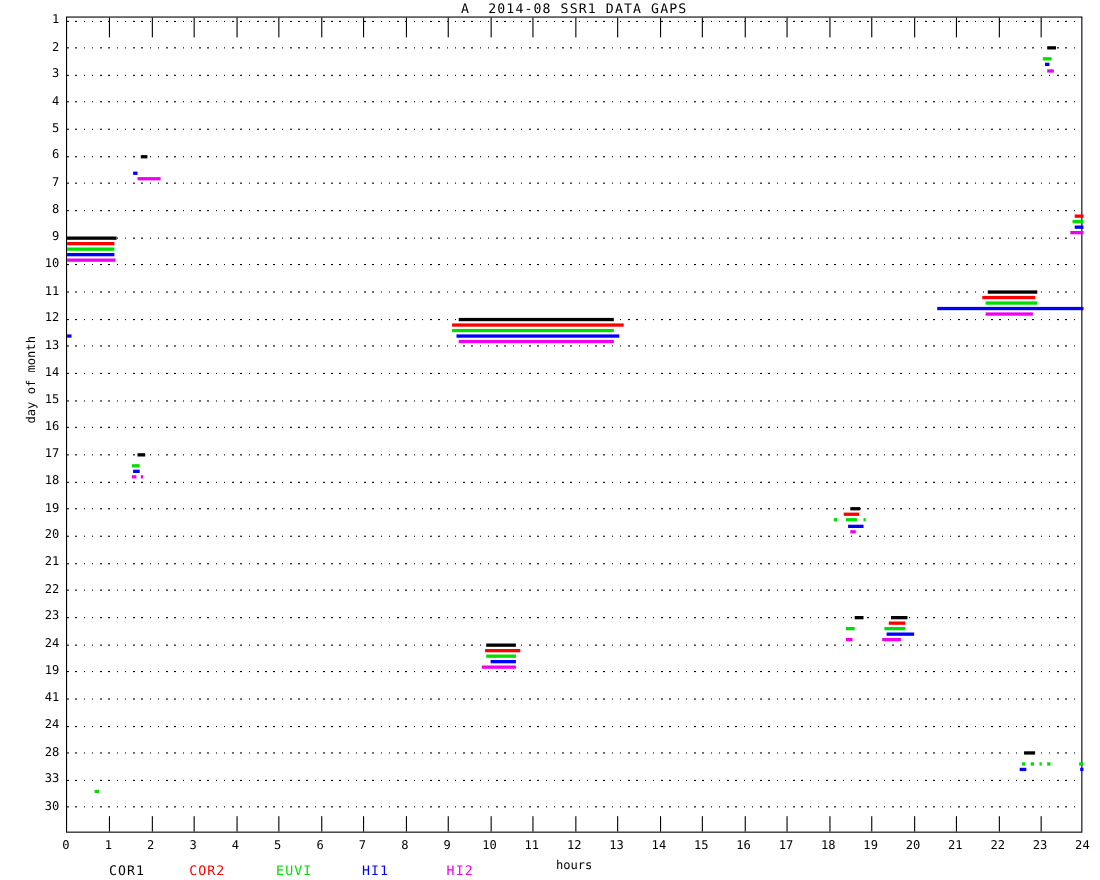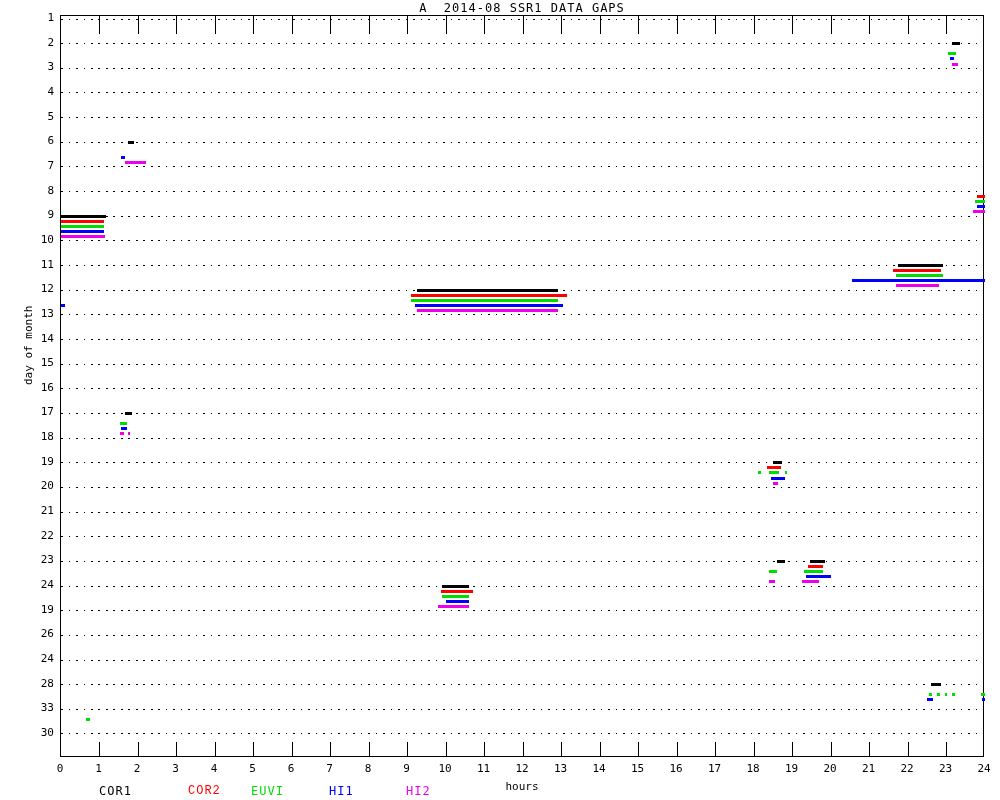--- a/index.html
+++ b/index.html
@@ -190,21 +190,21 @@
       <div class="ylab" style="top: 381.825px;">16</div>
       <div class="ylab" style="top: 406.48px;">17</div>
       <div class="ylab" style="top: 431.135px;">18</div>
       <div class="ylab" style="top: 455.79px;">19</div>
       <div class="ylab" style="top: 480.445px;">20</div>
       <div class="ylab" style="top: 505.1px;">21</div>
       <div class="ylab" style="top: 529.755px;">22</div>
       <div class="ylab" style="top: 554.41px;">23</div>
       <div class="ylab" style="top: 579.065px;">24</div>
       <div class="ylab" style="top: 603.72px;">19</div>
-      <div class="ylab" style="top: 628.375px;">26</div>
+      <div class="ylab" style="top: 628.375px;">41</div>
       <div class="ylab" style="top: 653.03px;">24</div>
       <div class="ylab" style="top: 677.685px;">28</div>
       <div class="ylab" style="top: 702.34px;">33</div>
       <div class="ylab" style="top: 726.995px;">30</div>
     </div>
   <div id="xticks">
       <div class="xlab" style="left: 60px;">0</div>
       <div class="xlab" style="left: 98.5px;">1</div>
       <div class="xlab" style="left: 137px;">2</div>
       <div class="xlab" style="left: 175.5px;">3</div>
@@ -228,18 +228,18 @@
       <div class="xlab" style="left: 868.5px;">21</div>
       <div class="xlab" style="left: 907px;">22</div>
       <div class="xlab" style="left: 945.5px;">23</div>
       <div class="xlab" style="left: 984px;">24</div>
     </div>
 
   <div class="xlabel">hours</div>
 
   <div class="legend" id="legend">
       <span style="left: 99px; color: rgb(0, 0, 0);">COR1</span>
-      <span style="left: 188px; color: rgb(255, 0, 0); font-family: Liberation Mono, monospace;">COR2</span>
+      <span style="left: 172px; color: rgb(255, 0, 0);">COR2</span>
       <span style="left: 251px; color: rgb(0, 221, 0);">EUVI</span>
       <span style="left: 329px; color: rgb(0, 0, 255);">HI1</span>
       <span style="left: 406px; color: rgb(238, 0, 238);">HI2</span>
     </div>
 </div>
 
 </body></html>

